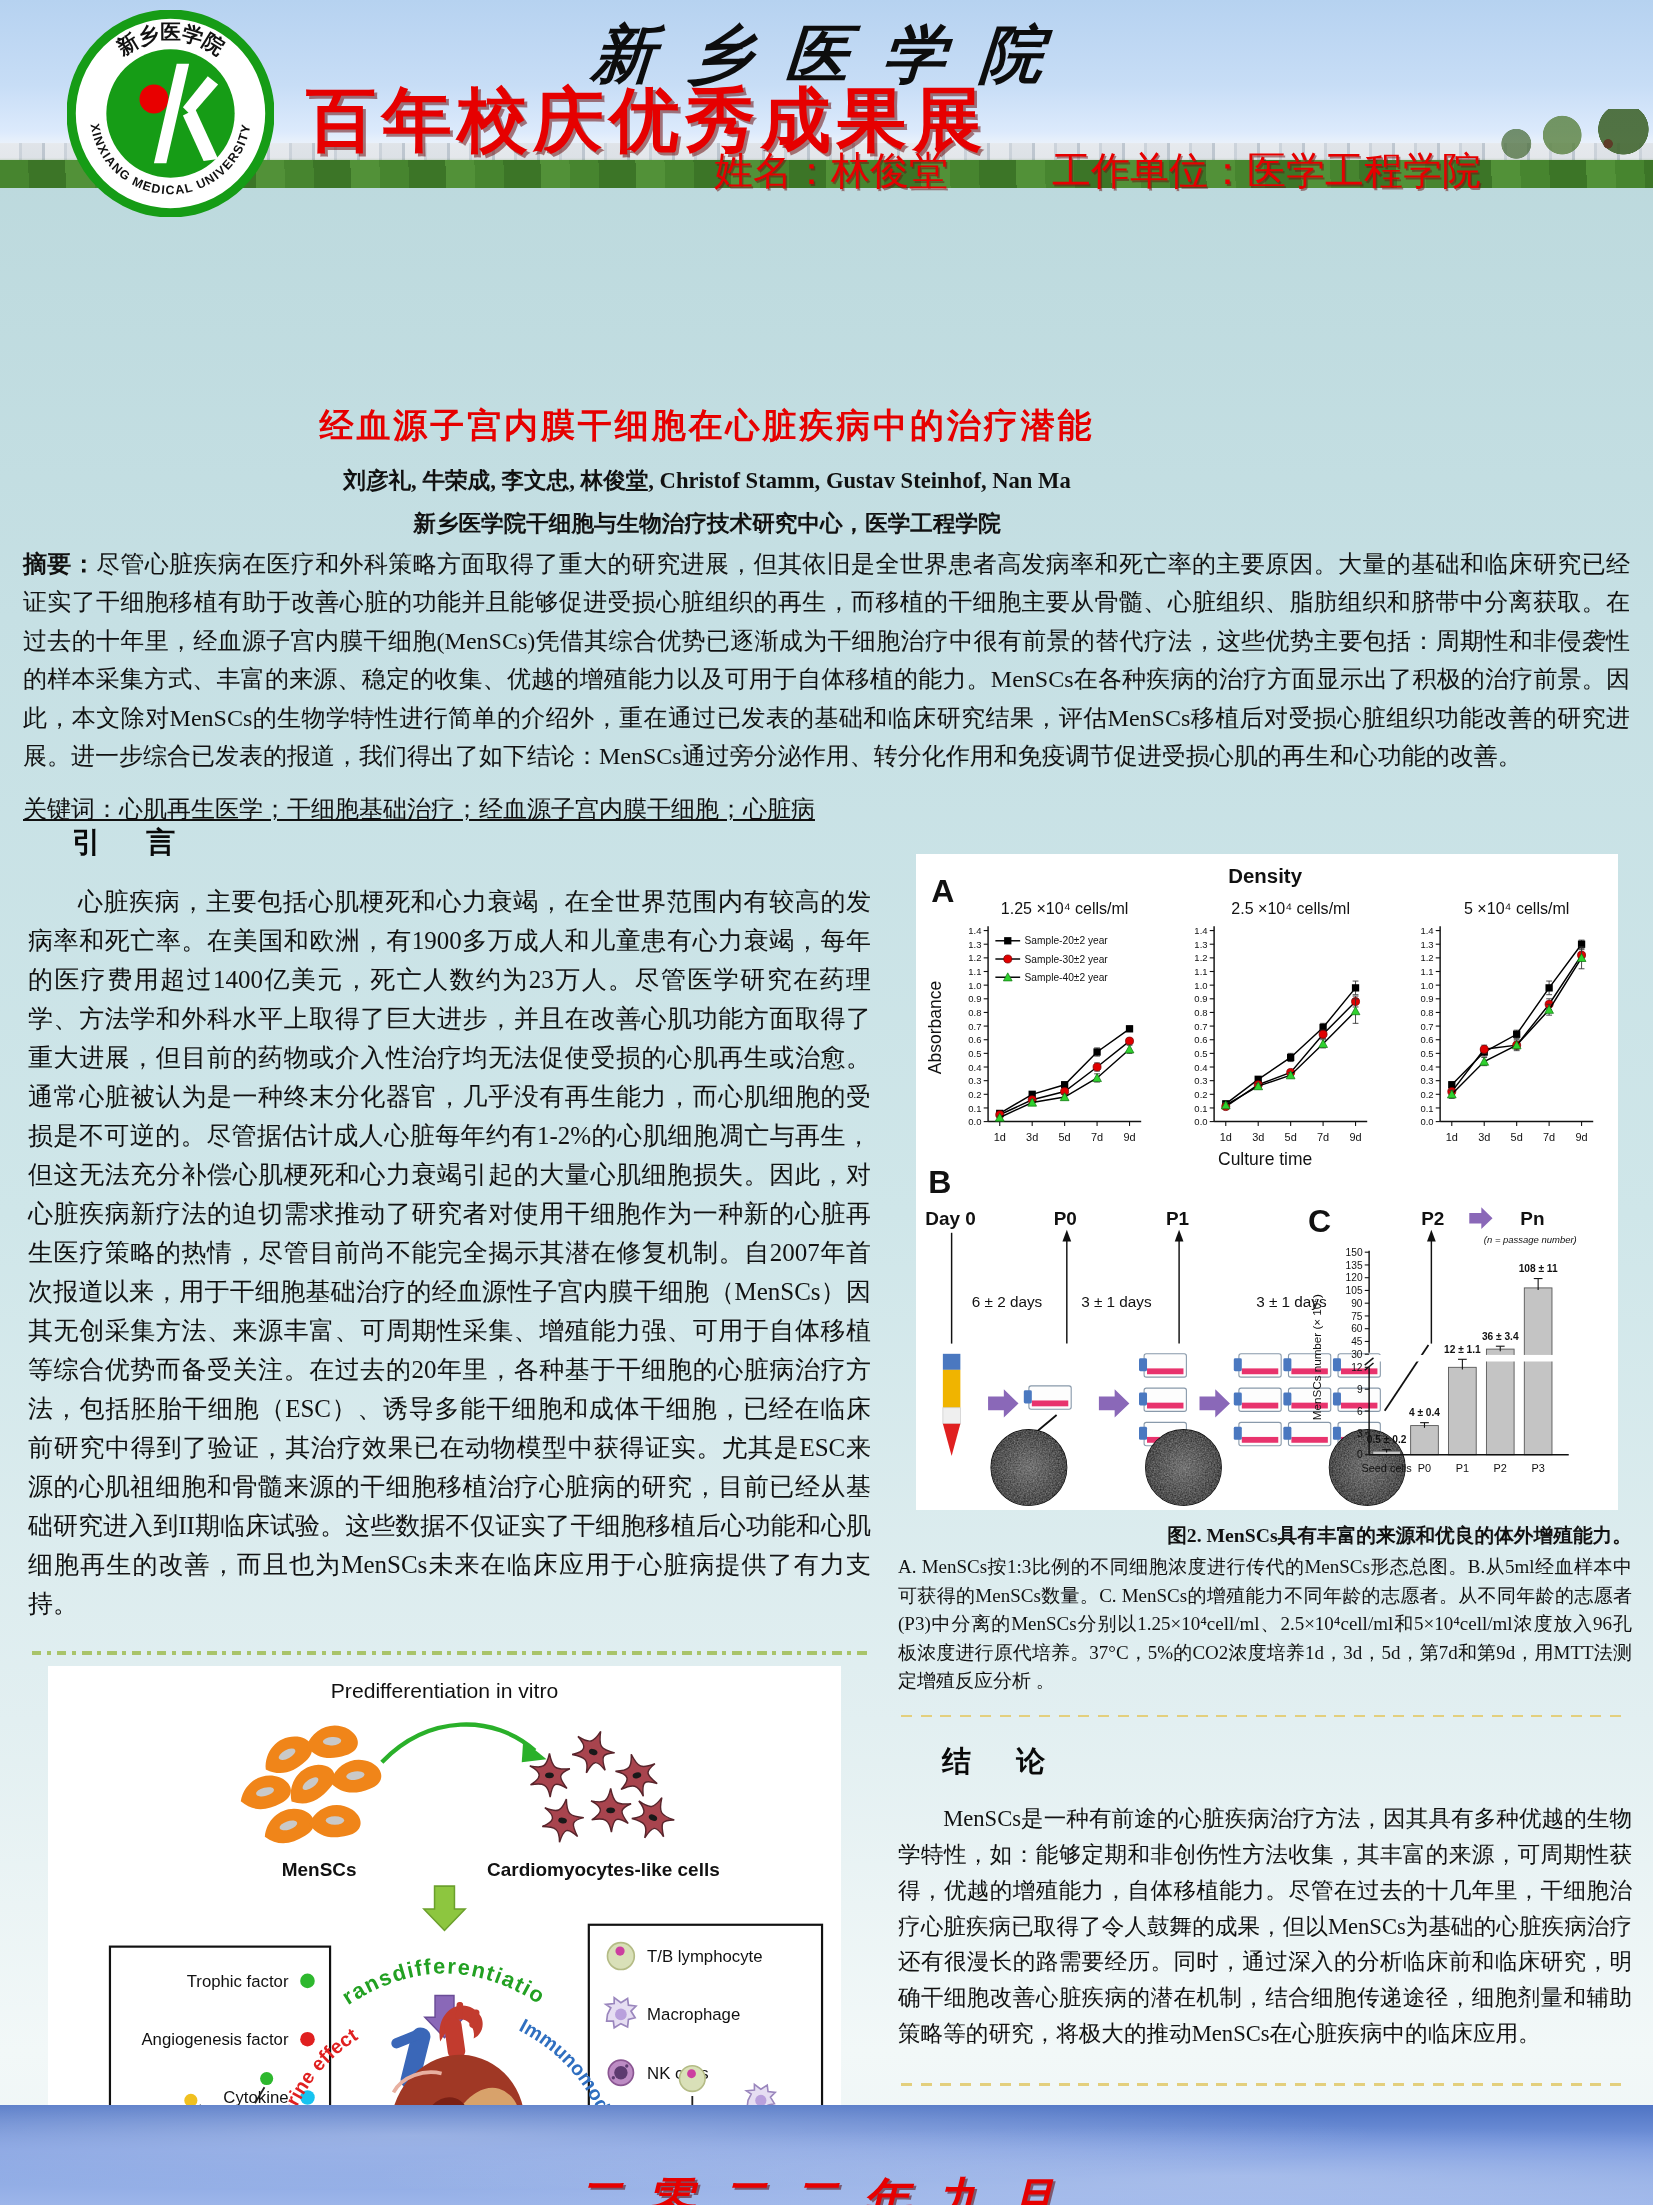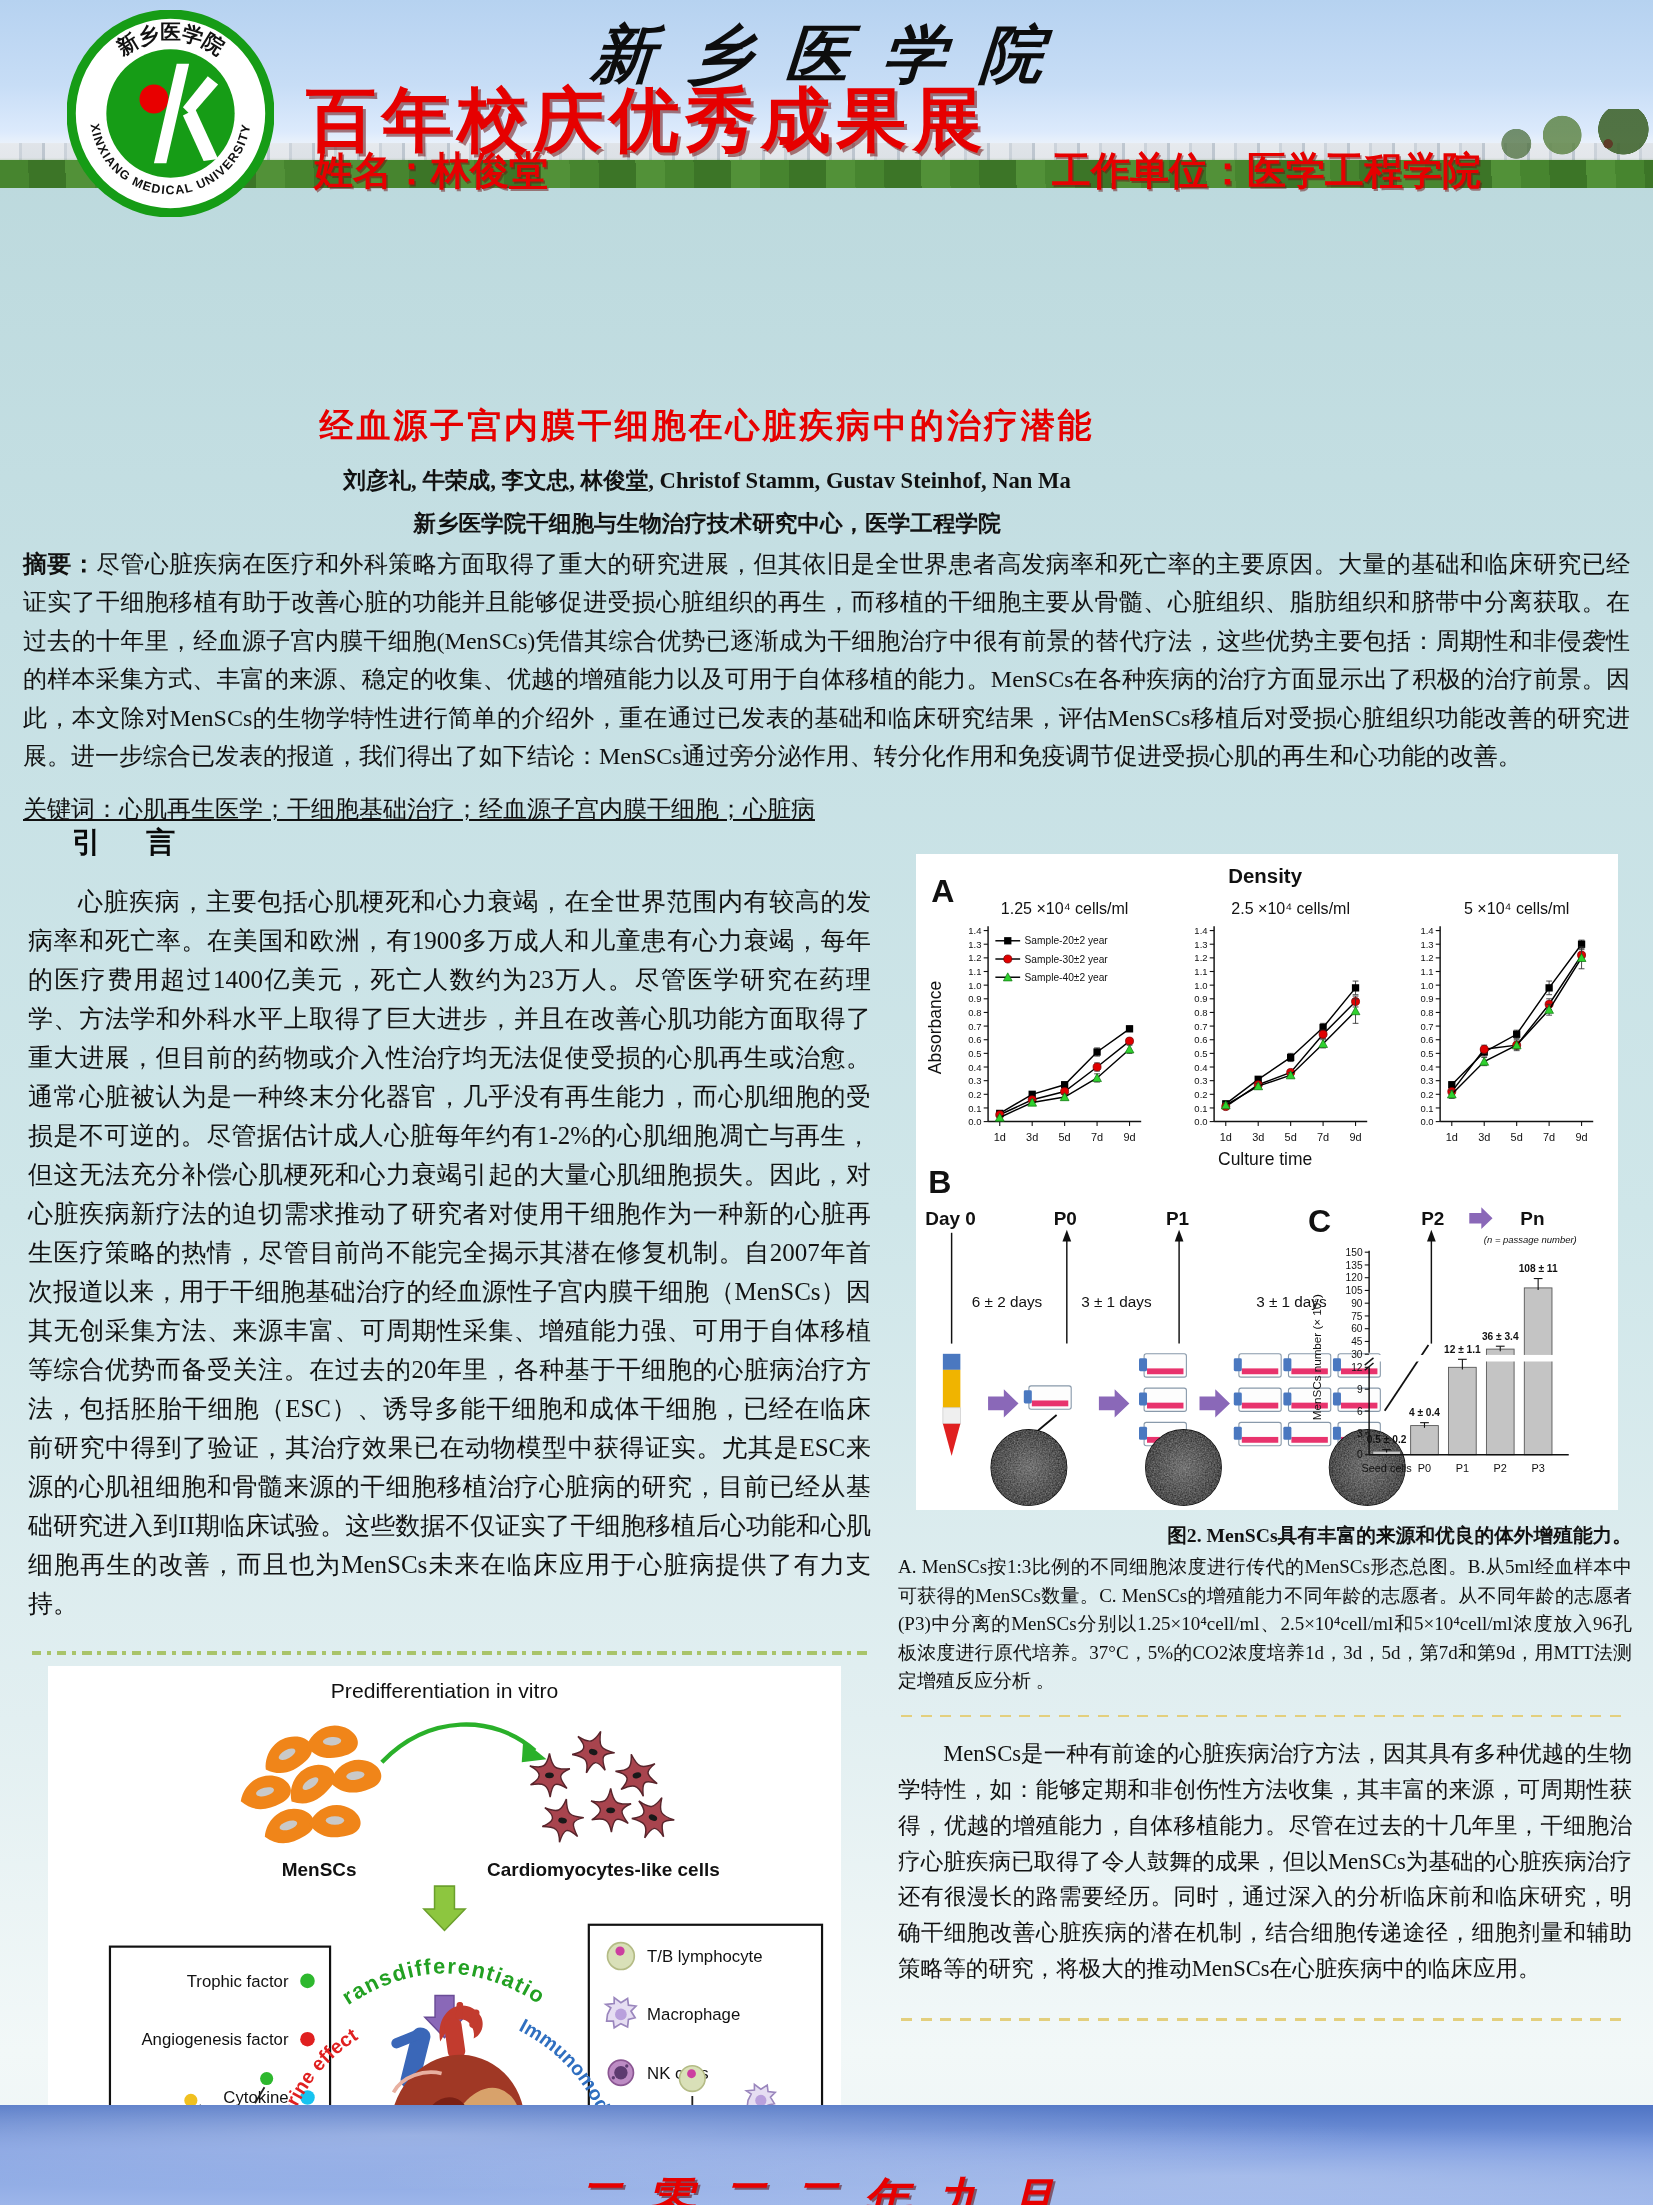--- a/index.html
+++ b/index.html
@@ -17,22 +17,22 @@
     background:radial-gradient(circle at 85% 60%,#5d3c28 0 4.4px,transparent 5.1px),
       radial-gradient(circle at 90% 35%,rgba(66,102,48,.9) 0 25px,transparent 25.5px),
       radial-gradient(circle at 70% 45%,rgba(88,128,62,.8) 0 19px,transparent 19.7px),
       radial-gradient(circle at 55% 60%,rgba(66,102,48,.7) 0 14.6px,transparent 15.3px);}
   .calli{position:absolute;left:306px;top:11.7px;width:1057px;text-align:center;
     font-family:"DejaVu Serif",serif;font-weight:bold;font-style:italic;
     font-size:63px;letter-spacing:34px;color:#0d0d0d;transform:skewX(-4deg);}
   .banner{position:absolute;left:306px;top:74px;width:1057px;text-align:left;
     font-weight:bold;font-size:70px;color:#e60000;letter-spacing:5.8px;
     text-shadow:2.9px 2.9px 0 rgba(110,16,16,.55);}
-  .nameline{position:absolute;left:314px;top:144px;width:1167px;display:flex;gap:73px;justify-content:space-between;
-    font-weight:bold;font-size:39px;color:#e60000;text-shadow:1.5px 1.5px 0 rgba(110,16,16,.5);}
+  .nameline{position:absolute;left:314px;top:144px;width:1167px;display:flex;gap:104px;justify-content:flex-end;
+    font-weight:normal;font-size:39px;color:#e60000;text-shadow:1.5px 1.5px 0 rgba(110,16,16,.5);}
   .logo{position:absolute;left:67px;top:10.2px;width:207px;height:207px;z-index:5;}
   
   .titleblock{position:absolute;left:0;top:403px;width:1414px;text-align:center;}
   .maintitle{font-size:34px;font-weight:bold;color:#e60000;letter-spacing:2.9px;}
   .authors{margin-top:16px;font-size:22.6px;font-weight:bold;}
   .affil{margin-top:11.7px;font-size:22.6px;font-weight:bold;}
   
   .abstract{position:absolute;left:23px;top:545px;width:1607px;font-size:24px;line-height:1.6;
     text-align:justify;}
   .abstract .lab{font-weight:bold;}
@@ -743,20 +743,21 @@
           <line x1="320" y1="110.16666666666667" x2="320" y2="126" stroke="#111" stroke-width="1.5"></line>
           <line x1="314" y1="110.16666666666667" x2="326" y2="110.16666666666667" stroke="#111" stroke-width="1.5"></line>
           <text x="320" y="101.16666666666667" class="t14 mid" font-weight="bold">108 ± 11</text>
           <text x="320" y="376" class="t15 mid">P3</text>
           <text x="22" y="218" class="t16" transform="rotate(-90 22 218)" text-anchor="middle">MenSCs number (× 10⁵)</text>
         </svg>
     </div>
     <div class="fig2cap-title">图2. MenSCs具有丰富的来源和优良的体外增殖能力。</div>
     <div class="fig2cap-text">A. MenSCs按1:3比例的不同细胞浓度进行传代的MenSCs形态总图。B.从5ml经血样本中可获得的MenSCs数量。C. MenSCs的增殖能力不同年龄的志愿者。从不同年龄的志愿者(P3)中分离的MenSCs分别以1.25×10⁴cell/ml、2.5×10⁴cell/ml和5×10⁴cell/ml浓度放入96孔板浓度进行原代培养。37°C，5%的CO2浓度培养1d，3d，5d，第7d和第9d，用MTT法测定增殖反应分析 。</div>
     <div class="dash-yellow"></div>
+    <h2 class="sec" style="margin-top:25px">结  论</h2>
     <p class="conclusion">MenSCs是一种有前途的心脏疾病治疗方法，因其具有多种优越的生物学特性，如：能够定期和非创伤性方法收集，其丰富的来源，可周期性获得，优越的增殖能力，自体移植能力。尽管在过去的十几年里，干细胞治疗心脏疾病已取得了令人鼓舞的成果，但以MenSCs为基础的心脏疾病治疗还有很漫长的路需要经历。同时，通过深入的分析临床前和临床研究，明确干细胞改善心脏疾病的潜在机制，结合细胞传递途径，细胞剂量和辅助策略等的研究，将极大的推动MenSCs在心脏疾病中的临床应用。</p>
     <div class="dash-yellow" style="margin-top:32px"></div>
   </div>
 
   <div class="footer">
     <div class="footer-date">二零二二年九月</div>
   </div>
 </div>
 
 

